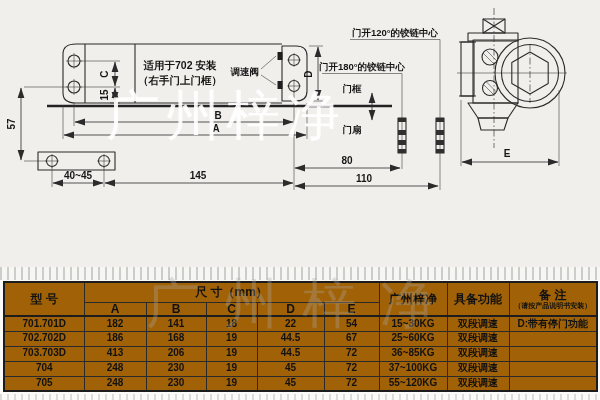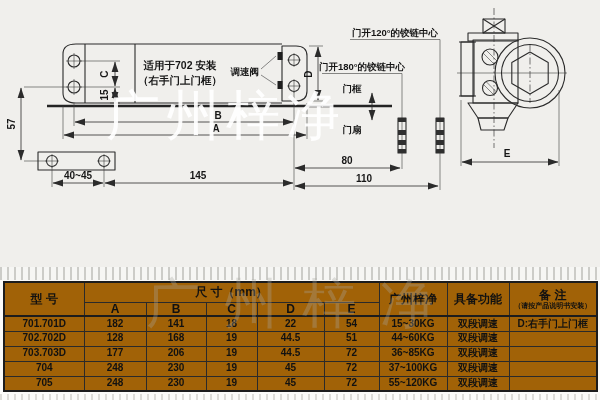--- a/index.html
+++ b/index.html
@@ -233,36 +233,36 @@
   <tbody>
     <tr>
       <td>701.701D</td>
       <td>182</td>
       <td>141</td>
       <td>18</td>
       <td>22</td>
       <td>54</td>
       <td>15~30KG</td>
       <td>双段调速</td>
-      <td class="remark-cell">D:右手门上门框</td>
+      <td class="remark-cell">D:带有停门功能</td>
     </tr>
     <tr>
       <td>702.702D</td>
-      <td>128</td>
+      <td>186</td>
       <td>168</td>
       <td>19</td>
       <td>44.5</td>
-      <td>51</td>
-      <td>44~60KG</td>
+      <td>67</td>
+      <td>25~60KG</td>
       <td>双段调速</td>
       <td class="remark-cell"></td>
     </tr>
     <tr>
       <td>703.703D</td>
-      <td>177</td>
+      <td>413</td>
       <td>206</td>
       <td>19</td>
       <td>44.5</td>
       <td>72</td>
       <td>36~85KG</td>
       <td>双段调速</td>
       <td class="remark-cell"></td>
     </tr>
     <tr>
       <td>704</td>

